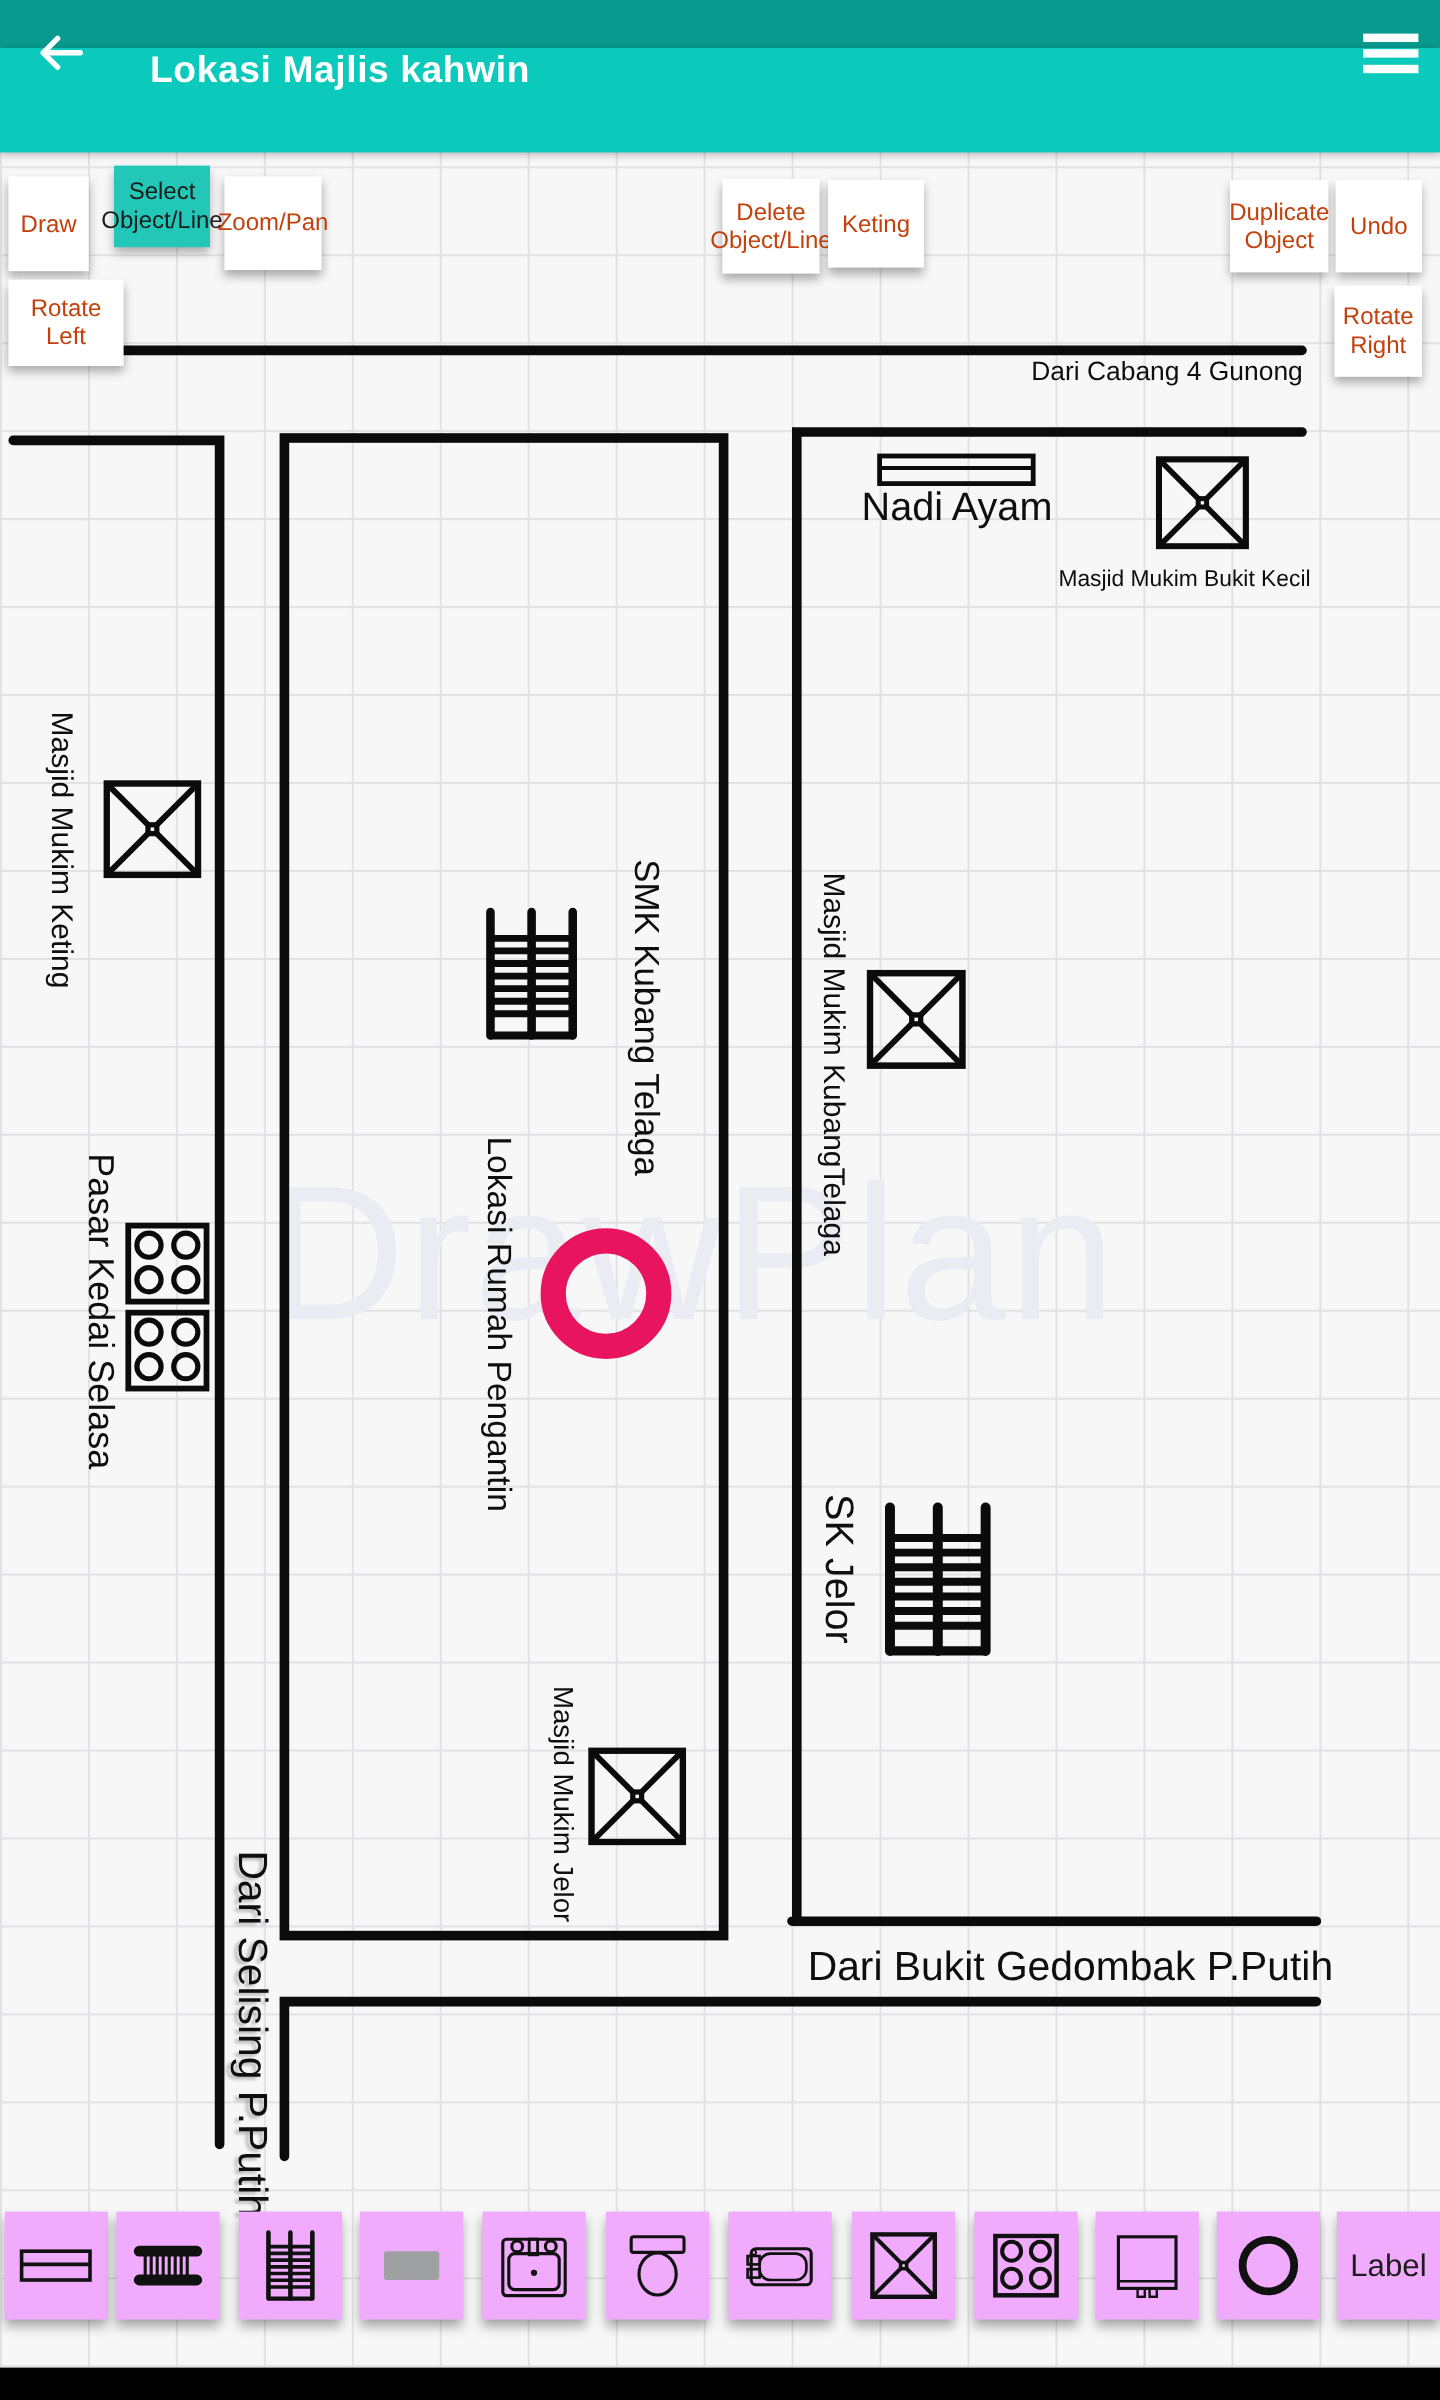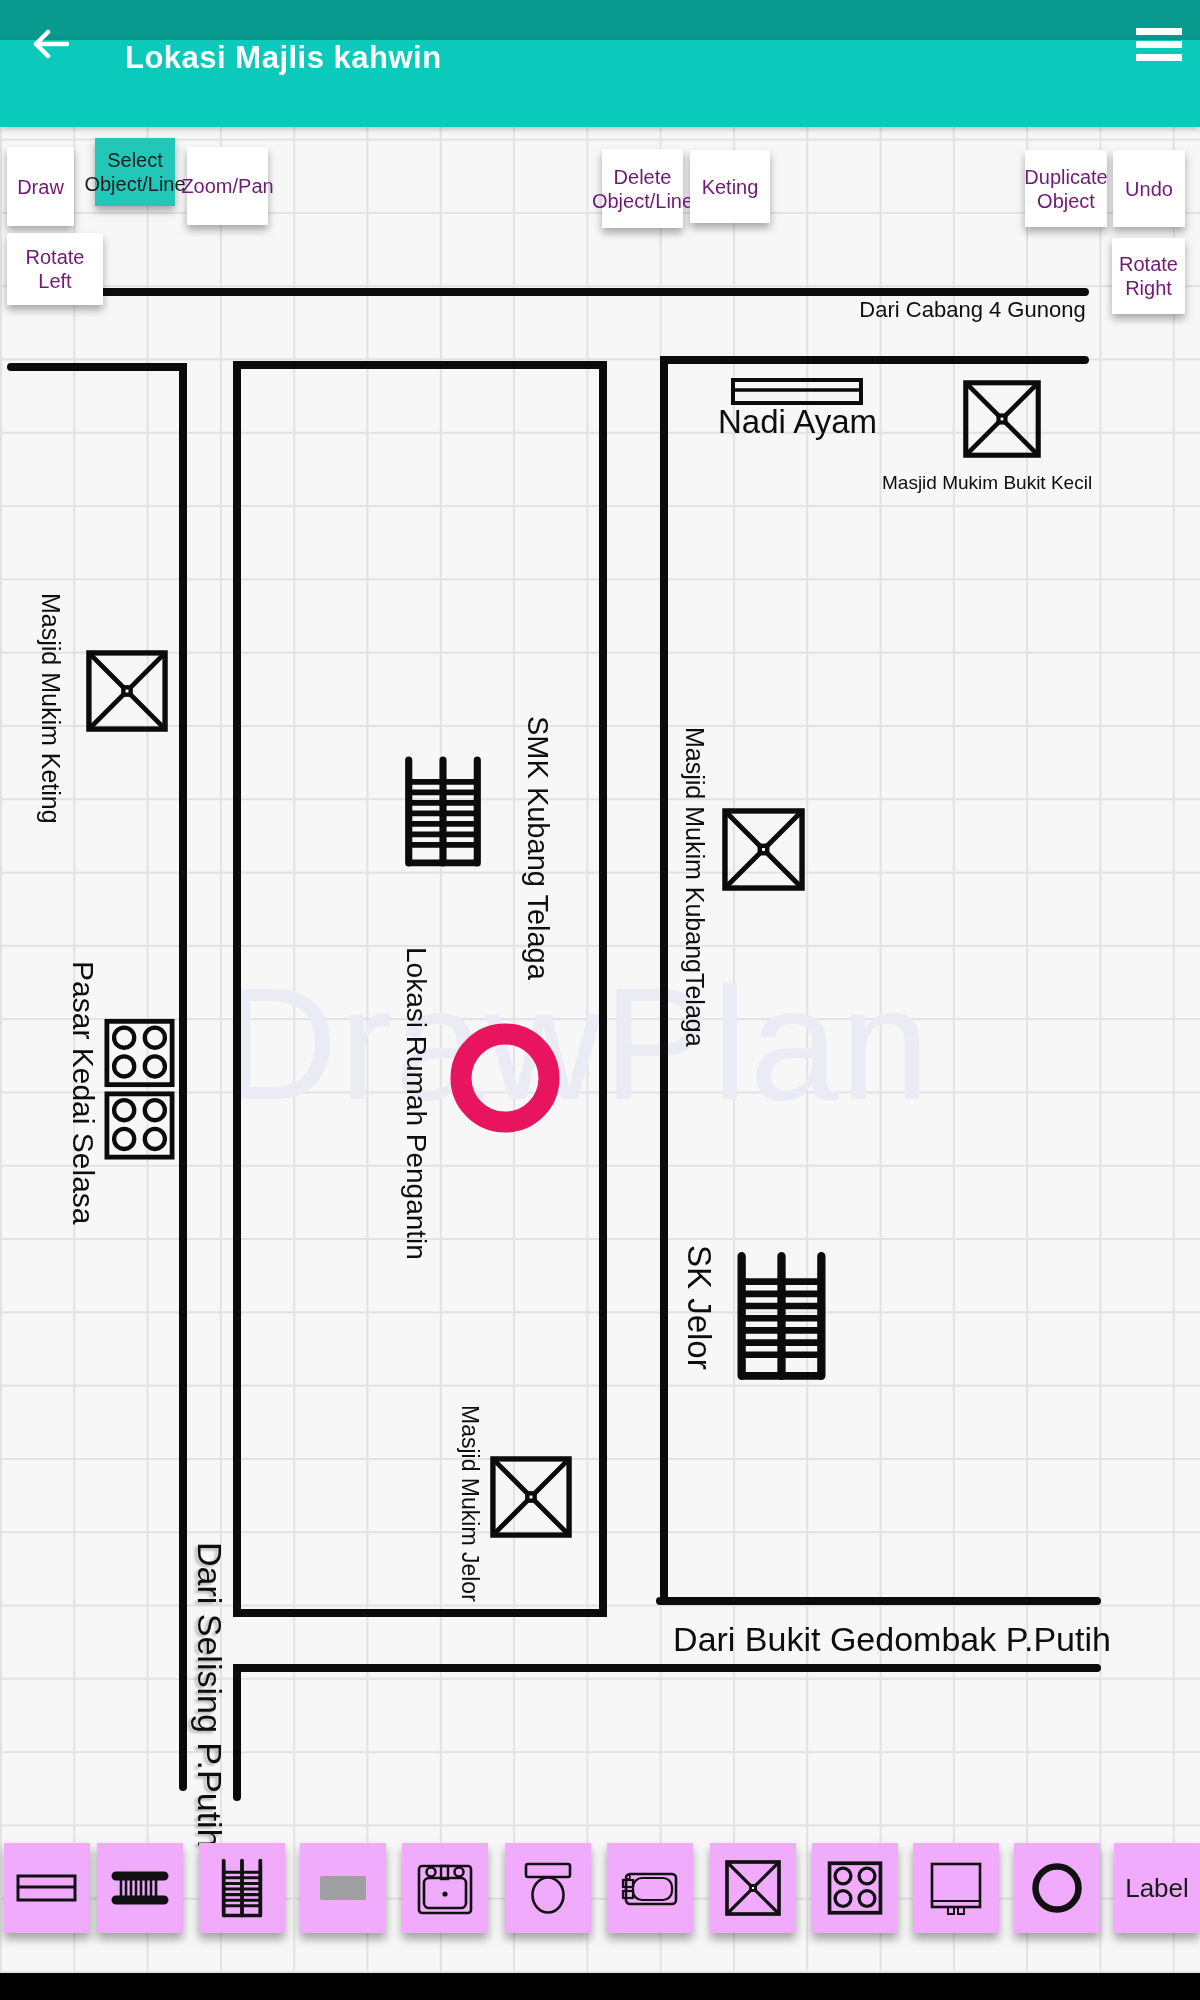--- a/index.html
+++ b/index.html
@@ -15,21 +15,21 @@
   }
   
   .statusbar{position:absolute;left:0;top:0;width:1200px;height:40px;background:#089a8e;z-index:40;}
   .appbar{position:absolute;left:0;top:40px;width:1200px;height:87px;background:#0bc9bb;z-index:40;
     box-shadow:0 2px 6px rgba(0,0,0,.25);display:flex;align-items:flex-start;}
   .appbar .title{color:#fff;font-size:31px;font-weight:bold;margin-left:125px;letter-spacing:.5px;}
   .backbtn{position:absolute;left:28px;top:24px;width:44px;height:40px;display:flex;align-items:center;justify-content:center;}
   .menubtn{position:absolute;right:16px;top:22px;width:48px;height:44px;display:flex;flex-direction:column;justify-content:center;gap:6px;}
   .menubtn span{display:block;width:46px;height:7px;background:#fff;}
   
-  .tbtn{position:absolute;background:#fff;color:#701a75;font-size:20px;line-height:1.2;
+  .tbtn{position:absolute;background:#fff;color:#c2410c;font-size:20px;line-height:1.2;
     display:flex;align-items:center;justify-content:center;text-align:center;
     box-shadow:0 5px 8px rgba(0,0,0,.32);z-index:30;padding:2px;box-sizing:border-box;}
   .tbtn.selected{background:#22c7b8;color:#1c1c1c;}
   
   .maplabel{position:absolute;color:#0e0e0e;z-index:10;white-space:nowrap;}
   .vlabel{writing-mode:vertical-rl;text-orientation:sideways;}
   .watermark{position:absolute;left:222px;top:952px;font-size:160px;color:#ebebf4;z-index:1;letter-spacing:2px;}
   .mapsvg{position:absolute;left:0;top:0;z-index:5;}
   
   .pcard{position:absolute;top:1843px;width:86px;height:90px;background:#f0abfc;z-index:30;

